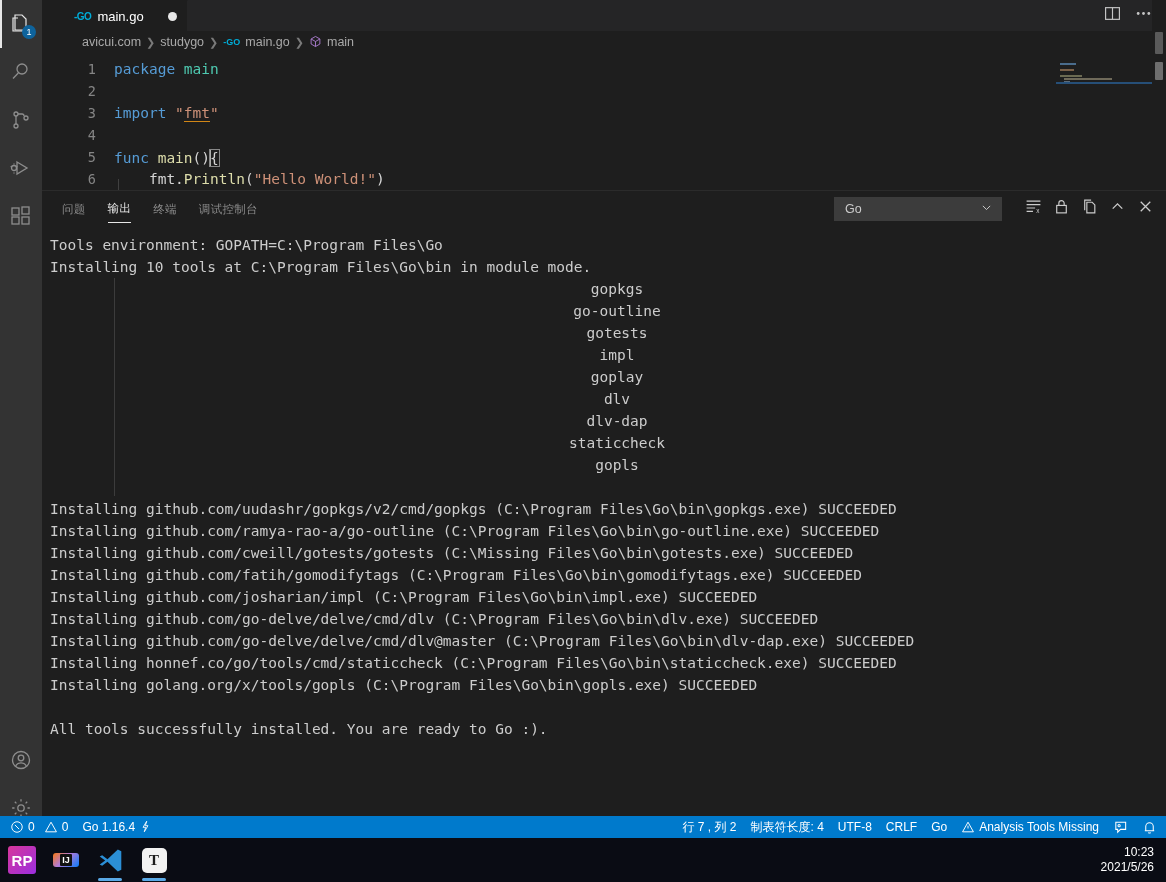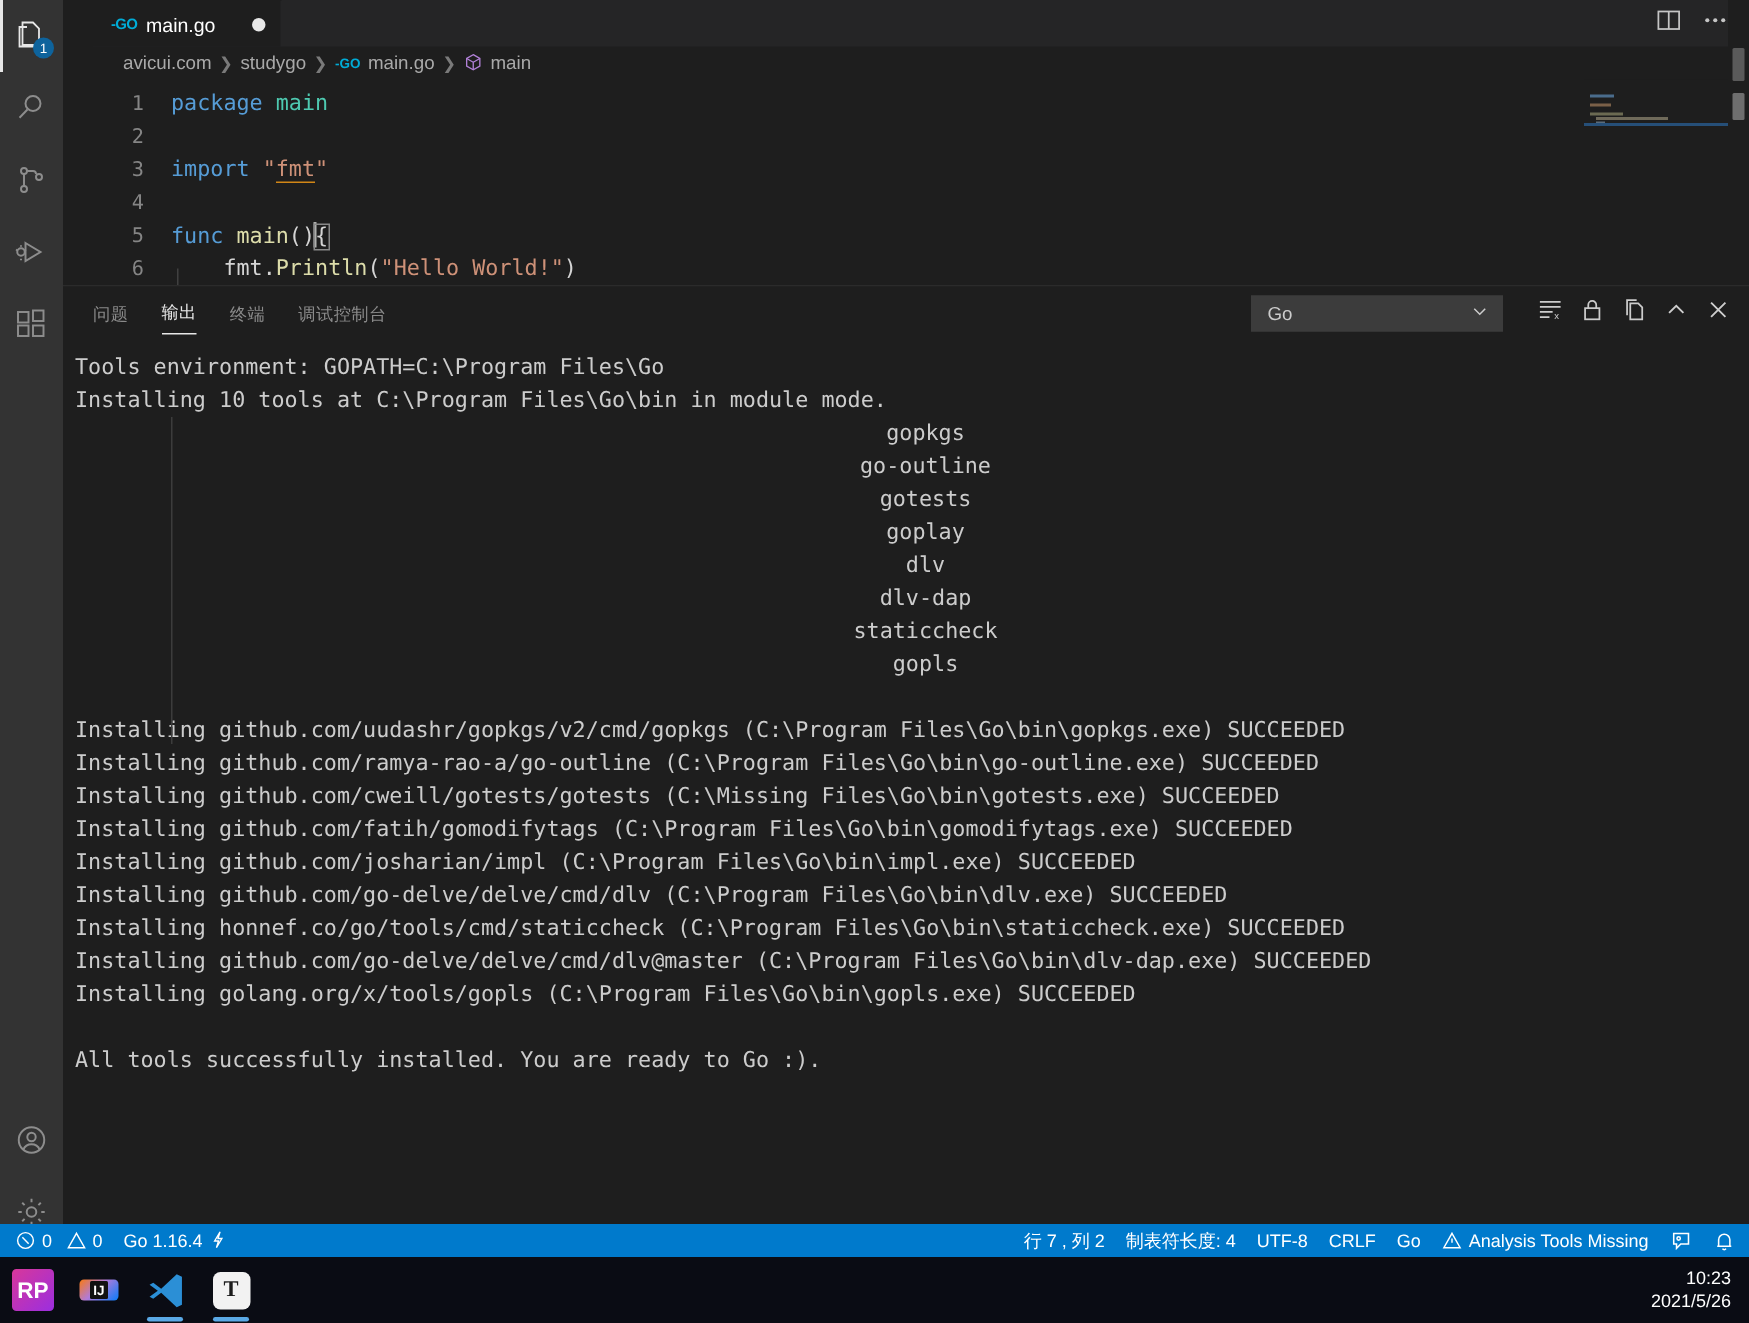--- a/index.html
+++ b/index.html
@@ -379,34 +379,35 @@
       </div>
     </div>
 
     <div class="panel-body">
       <div class="out-guide"></div>
       <div class="out-line">Tools environment: GOPATH=C:\Program Files\Go</div>
       <div class="out-line">Installing 10 tools at C:\Program Files\Go\bin in module mode.</div>
       <div class="out-line indented">gopkgs</div>
       <div class="out-line indented">go-outline</div>
       <div class="out-line indented">gotests</div>
+      <div class="out-line indented">impl</div>
       <div class="out-line indented">goplay</div>
       <div class="out-line indented">dlv</div>
       <div class="out-line indented">dlv-dap</div>
       <div class="out-line indented">staticcheck</div>
       <div class="out-line indented">gopls</div>
       <div class="out-line">&nbsp;</div>
       <div class="out-line">Installing github.com/uudashr/gopkgs/v2/cmd/gopkgs (C:\Program Files\Go\bin\gopkgs.exe) SUCCEEDED</div>
       <div class="out-line">Installing github.com/ramya-rao-a/go-outline (C:\Program Files\Go\bin\go-outline.exe) SUCCEEDED</div>
       <div class="out-line">Installing github.com/cweill/gotests/gotests (C:\Missing Files\Go\bin\gotests.exe) SUCCEEDED</div>
       <div class="out-line">Installing github.com/fatih/gomodifytags (C:\Program Files\Go\bin\gomodifytags.exe) SUCCEEDED</div>
       <div class="out-line">Installing github.com/josharian/impl (C:\Program Files\Go\bin\impl.exe) SUCCEEDED</div>
       <div class="out-line">Installing github.com/go-delve/delve/cmd/dlv (C:\Program Files\Go\bin\dlv.exe) SUCCEEDED</div>
+      <div class="out-line">Installing github.com/go-delve/delve/cmd/dlv@master (C:\Program Files\Go\bin\dlv-dap.exe) SUCCEEDED</div>
       <div class="out-line">Installing honnef.co/go/tools/cmd/staticcheck (C:\Program Files\Go\bin\staticcheck.exe) SUCCEEDED</div>
-      <div class="out-line">Installing github.com/go-delve/delve/cmd/dlv@master (C:\Program Files\Go\bin\dlv-dap.exe) SUCCEEDED</div>
       <div class="out-line">Installing golang.org/x/tools/gopls (C:\Program Files\Go\bin\gopls.exe) SUCCEEDED</div>
       <div class="out-line">&nbsp;</div>
       <div class="out-line">All tools successfully installed. You are ready to Go :).</div>
       <div class="panel-scroll"></div>
     </div>
   </div>
 
   <div class="statusbar">
     <div class="sb-left">
       <div class="sb-item">

